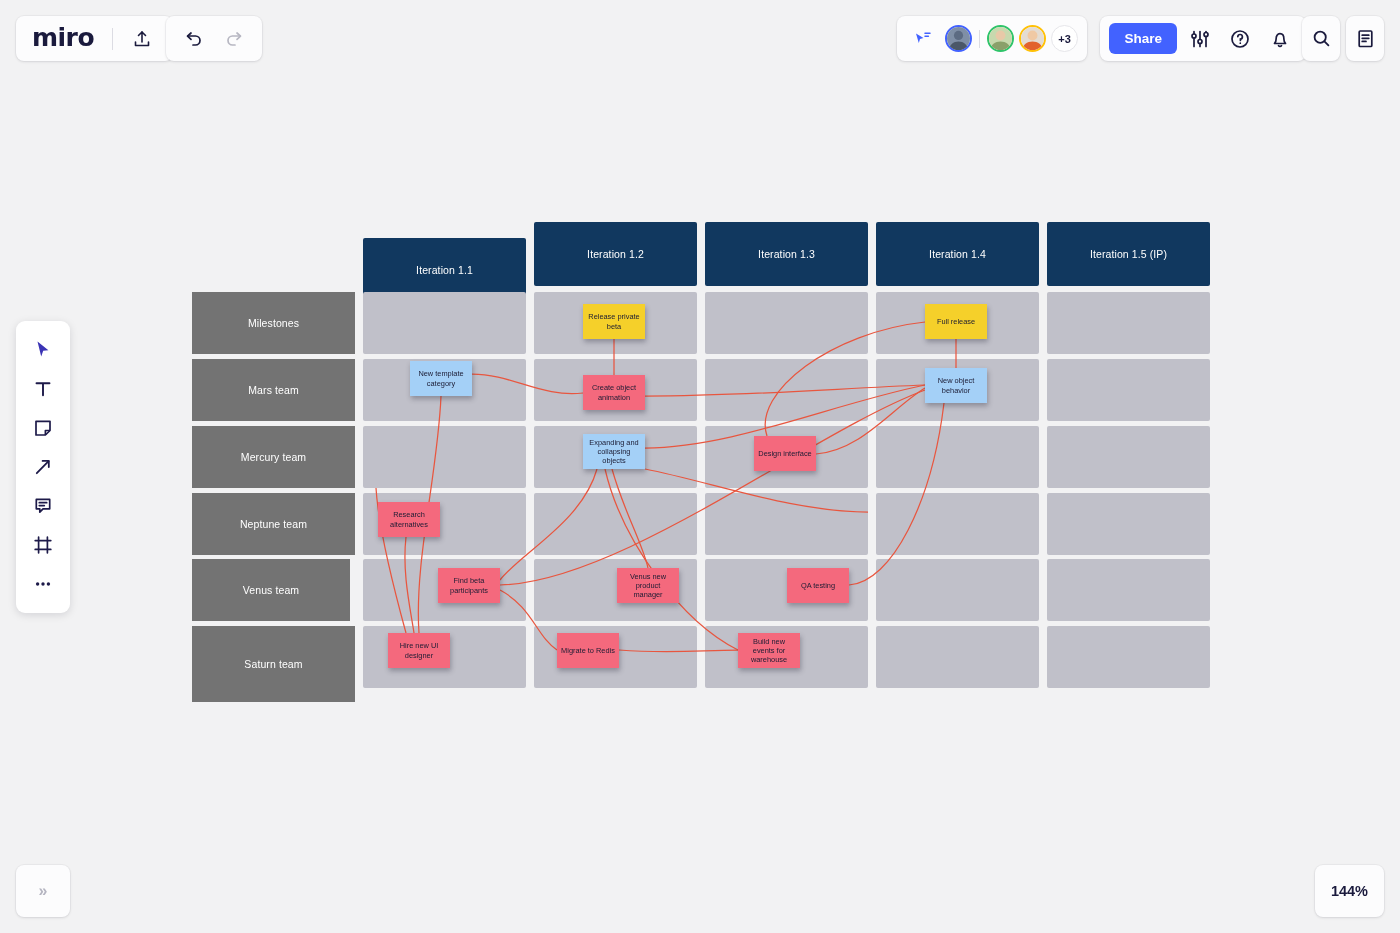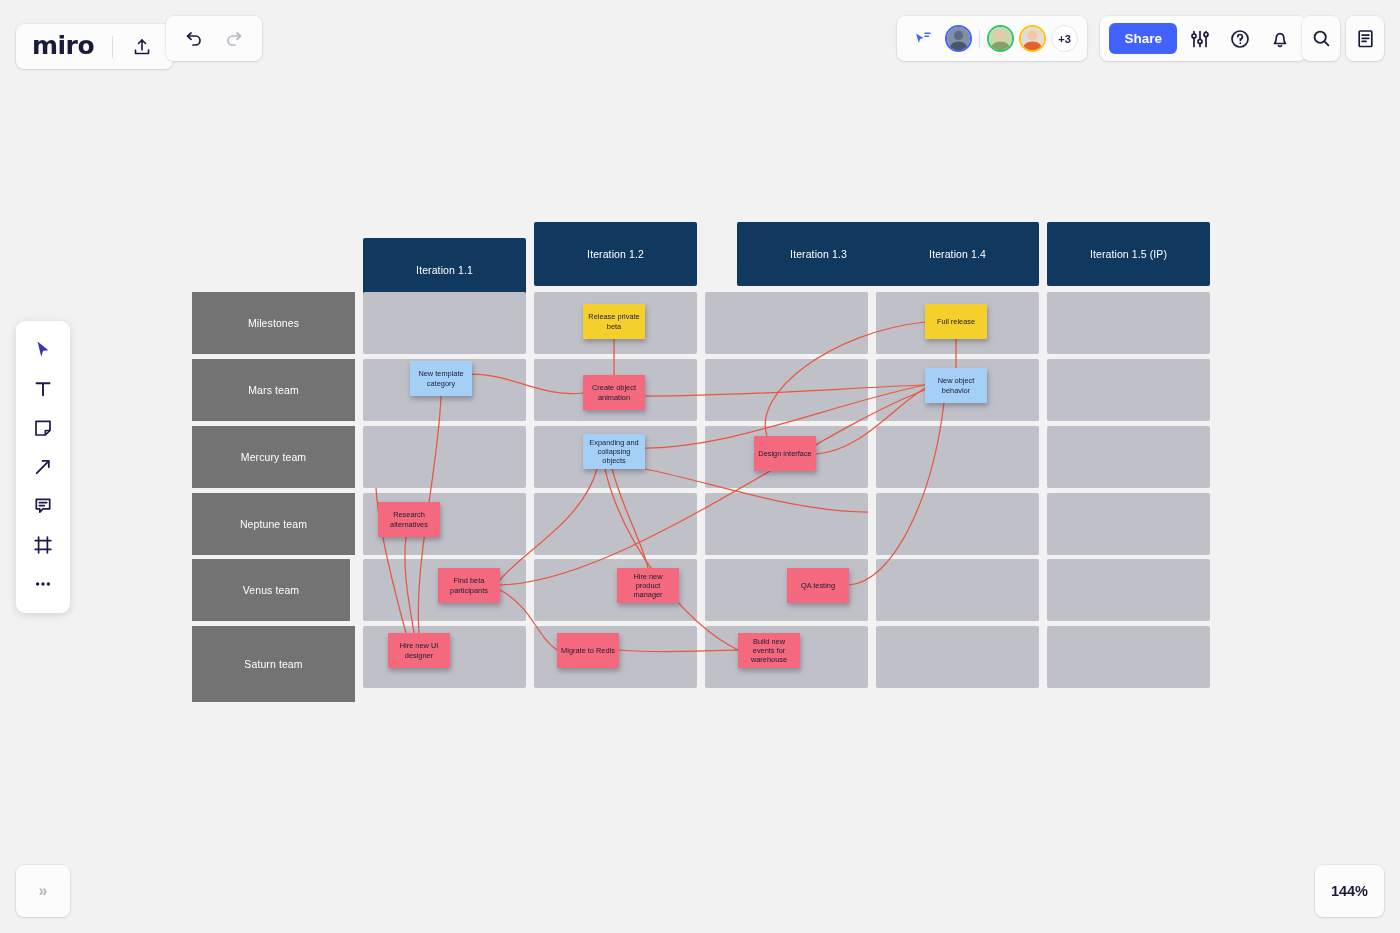--- a/index.html
+++ b/index.html
@@ -18,21 +18,21 @@
     box-shadow: 0 1px 3px rgba(10,10,30,0.10), 0 0 0 1px rgba(10,10,30,0.03);
     display: flex;
     align-items: center;
   }
 
   
   #topbar { position: absolute; top: 0; left: 0; width: 1400px; height: 78px; }
 
   #brand-panel {
     position: absolute; left: 16px; top: 16px;
-    height: 45px; padding: 0 14px; gap: 4px; margin-top: 8px;
+    height: 45px; padding: 0 14px; gap: 4px;
   }
   #miro-logo {
     font-family: "DejaVu Sans", sans-serif;
     font-size: 25px; font-weight: 700; letter-spacing: -0.5px;
     color: #1a1a3d; padding: 0 6px 2px 2px;
   }
   .vdiv { width: 1px; height: 22px; background: #dcdce3; margin: 0 8px; }
   .icon-btn {
     width: 34px; height: 34px; border-radius: 6px;
     display: flex; align-items: center; justify-content: center;
@@ -151,21 +151,21 @@
 
 <div id="canvas">
   <div id="board">
 
     <div class="grid-cell col-header" style="left:171px; top:16px; width:163px; height:64px;">
       <span>Iteration 1.1</span>
     </div>
     <div class="grid-cell col-header" style="left:342px; top:0; width:163px; height:64px;">
       <span>Iteration 1.2</span>
     </div>
-    <div class="grid-cell col-header" style="left:513px; top:0; width:163px; height:64px;margin-left:32px;">
+    <div class="grid-cell col-header" style="left:513px; top:0; width:163px; height:64px;">
       <span>Iteration 1.3</span>
     </div>
     <div class="grid-cell col-header" style="left:684px; top:0; width:163px; height:64px;">
       <span>Iteration 1.4</span>
     </div>
     <div class="grid-cell col-header" style="left:855px; top:0; width:163px; height:64px;">
       <span>Iteration 1.5 (IP)</span>
     </div>
 
     <div class="grid-cell row-header" style="left:0; top:70px; width:163px; height:62px;">
@@ -265,21 +265,21 @@
     <div class="sticky pink" style="left:562px; top:214px; width:62px; height:35px;">
       <span>Design interface</span>
     </div>
     <div class="sticky pink" style="left:186px; top:280px; width:62px; height:35px;">
       <span>Research alternatives</span>
     </div>
     <div class="sticky pink" style="left:246px; top:346px; width:62px; height:35px;">
       <span>Find beta participants</span>
     </div>
     <div class="sticky pink" style="left:425px; top:346px; width:62px; height:35px;">
-      <span>Hire new product manager</span>
+      <span>Venus new product manager</span>
     </div>
     <div class="sticky pink" style="left:595px; top:346px; width:62px; height:35px;">
       <span>QA testing</span>
     </div>
     <div class="sticky pink" style="left:196px; top:411px; width:62px; height:35px;">
       <span>Hire new UI designer</span>
     </div>
     <div class="sticky pink" style="left:365px; top:411px; width:62px; height:35px;">
       <span>Migrate to Redis</span>
     </div>

